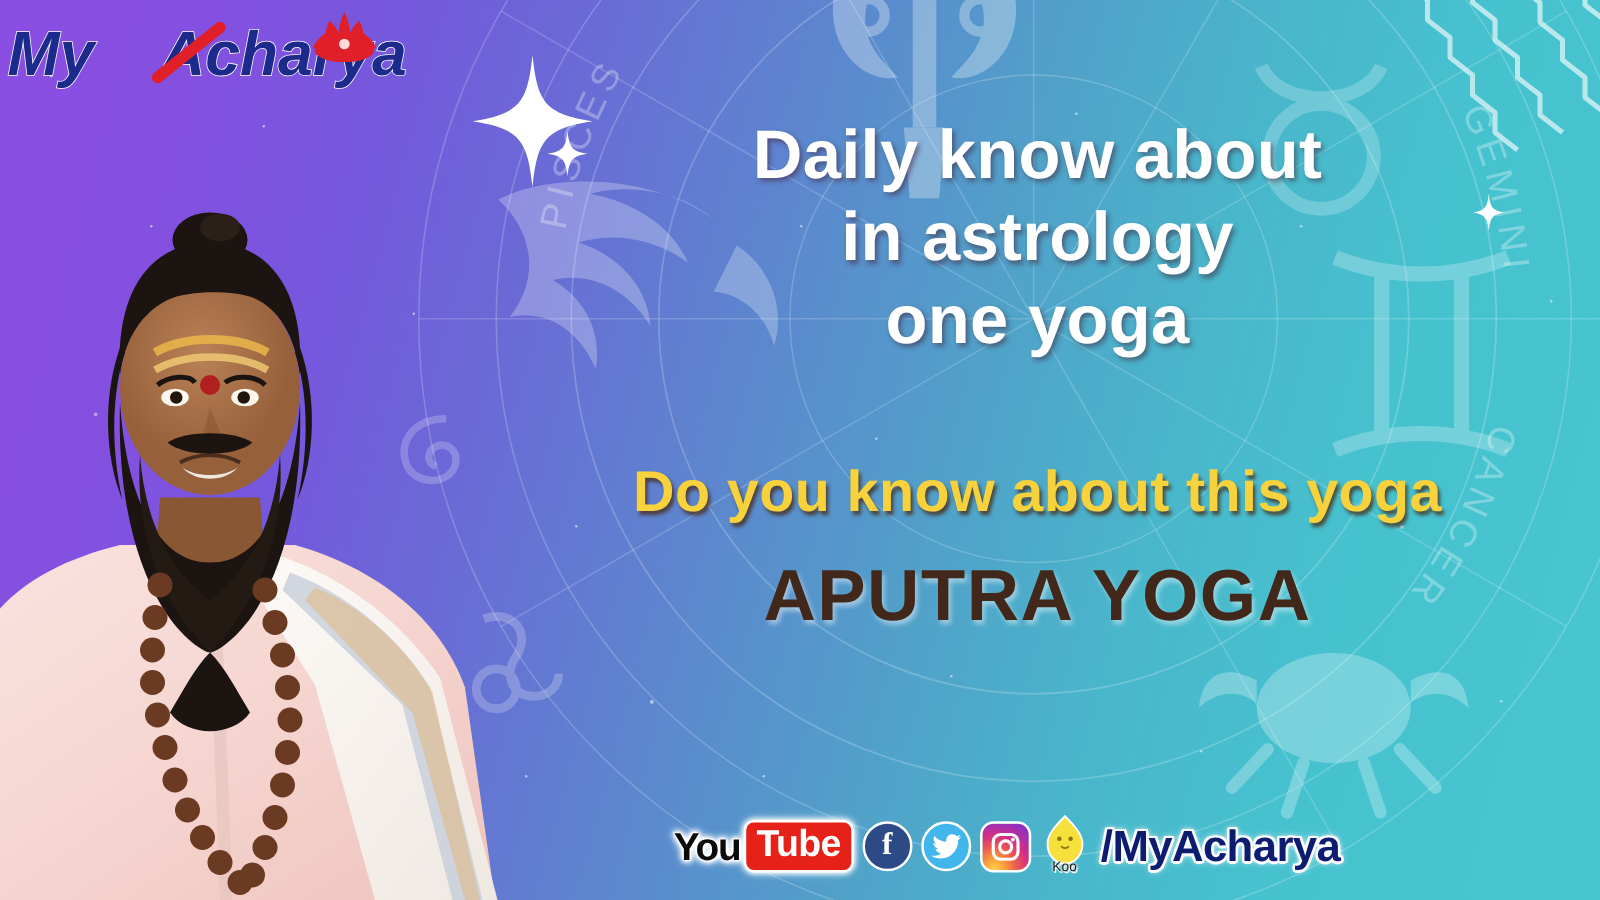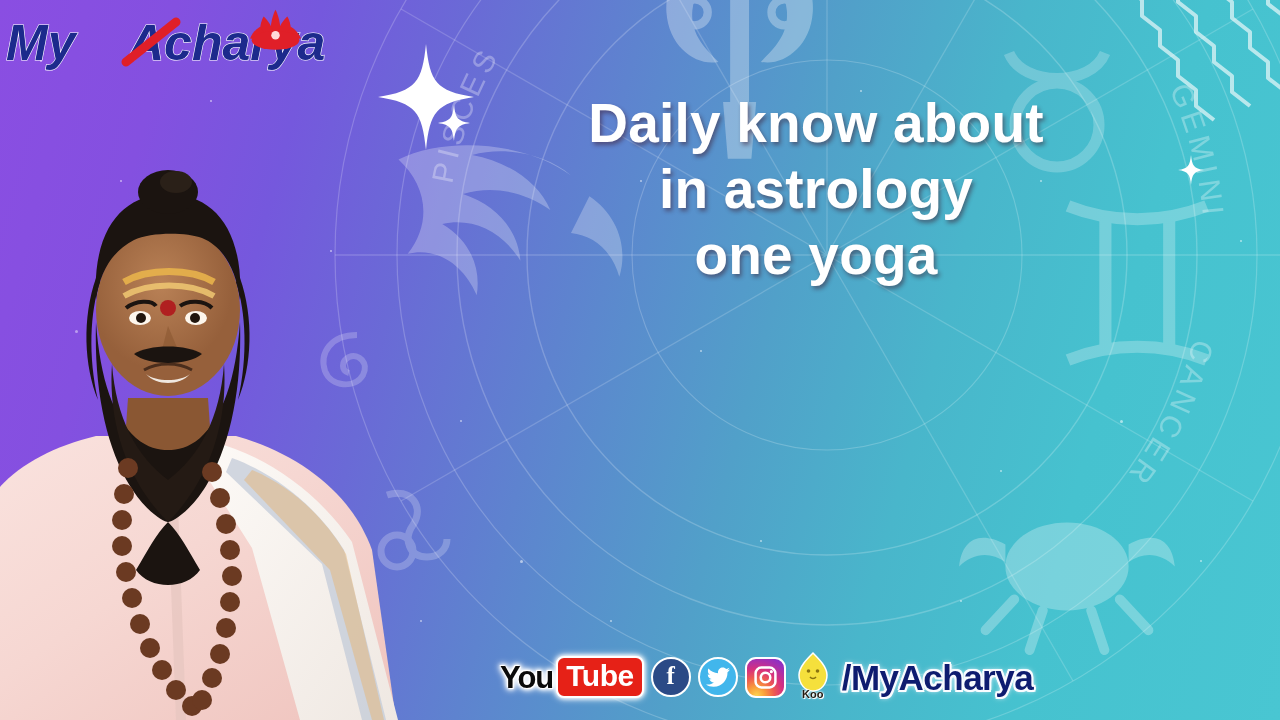--- a/index.html
+++ b/index.html
@@ -40,21 +40,21 @@
   
   .logo{position:absolute;left:0;top:6px;width:320px;height:74px;}
   .logo svg{display:block;overflow:visible;}
 
   
   .person{position:absolute;left:0px;top:150px;width:460px;height:570px;pointer-events:none;}
   .person svg{display:block;overflow:visible;}
 
   
   .headline{
-    position:absolute;left:416px;top:92px;width:800px;
+    position:absolute;left:430px;top:92px;width:800px;
     text-align:center;color:#fff;font-weight:700;
     font-size:55px;line-height:1.16;letter-spacing:.2px;
     text-shadow:2px 3px 4px rgba(60,20,40,.48);
   }
   .headline .l{display:block;}
   .headline .l1{}
   .headline .l2{margin-top:2px;}
   .headline .l3{margin-top:2px;}
 
   .subline{
@@ -72,35 +72,35 @@
   }
 
   
   .social{
     position:absolute;left:500px;top:648px;height:58px;
     display:flex;align-items:center;gap:7px;
   }
   .yt{position:relative;display:flex;align-items:center;gap:3px;
       filter:drop-shadow(0 0 2px #fff) drop-shadow(0 0 3px #fff);}
   .yt-you{color:#0a0a0a;font-weight:700;font-size:31px;line-height:1;
-      letter-spacing:-1px;text-shadow:0 0 2px #fff,0 0 3px #fff,1px 1px 0 #fff,-1px -1px 0 #fff;}
+      letter-spacing:-1px;text-shadow:0 0 2px #fff,0 0 3px #fff,1px 1px 0 #fff,-1px -1px 0 #fff;margin-left:39px;}
   .yt-tube{background:#e62117;color:#ffffff;font-weight:700;font-size:30px;
       line-height:1;padding:3px 8px 5px;border-radius:8px;
       border:2.5px solid #fff;letter-spacing:-.5px;}
   .circ{width:40px;height:40px;border-radius:50%;display:flex;align-items:center;
       justify-content:center;border:2.5px solid #fff;}
   .fb{background:#2b4a86;}
   .fb span{color:#fff;font-weight:700;font-size:25px;line-height:1;margin-top:-3px;font-family:"Liberation Serif",serif;}
   .tw{background:#41b6ec;}
   .ig{width:41px;height:41px;border-radius:11px;border:2.5px solid #fff;
       background:radial-gradient(circle at 26% 98%, #fdd14e 0%, #f9a03a 18%, #ef5d4e 38%, #d6307f 58%, #a52fb0 78%, #7a2fd4 100%);
       display:flex;align-items:center;justify-content:center;}
   .koo{position:relative;width:40px;height:52px;display:flex;flex-direction:column;
        align-items:center;justify-content:flex-start;}
-  .koo-lbl{font-size:11px;font-weight:700;color:#231a10;line-height:1;
+  .koo-lbl{font-size:11px;font-weight:400;color:#231a10;line-height:1;
        margin-top:-4px;text-shadow:0 0 2px #fff,0 0 3px #fff,1px 1px 0 #fff;}
   .handle{
     margin-left:2px;color:#0e1c70;font-weight:700;font-size:35px;line-height:1;
     letter-spacing:-.5px;
     text-shadow:
       0 0 3px #fff, 0 0 5px #fff, 0 0 7px #ddeeff,
       2px 0 0 #fff,-2px 0 0 #fff,0 2px 0 #fff,0 -2px 0 #fff,
       1.6px 1.6px 0 #fff,-1.6px 1.6px 0 #fff,1.6px -1.6px 0 #fff,-1.6px -1.6px 0 #fff;
   }
 </style>
@@ -353,21 +353,23 @@
       </g>
     </svg>
   </div>
 
   <div class="headline">
     <span class="l l1">Daily know about</span>
     <span class="l l3">in astrology</span>
     <span class="l l2">one yoga</span>
   </div>
 
-
+  <div class="subline">Do you know about this yoga</div>
+
+  <div class="yoganame">APUTRA YOGA</div>
 
   <div class="social">
     <div class="yt">
       <span class="yt-you">You</span>
       <span class="yt-tube">Tube</span>
     </div>
 
     <div class="circ fb">
       <span>f</span>
     </div>

